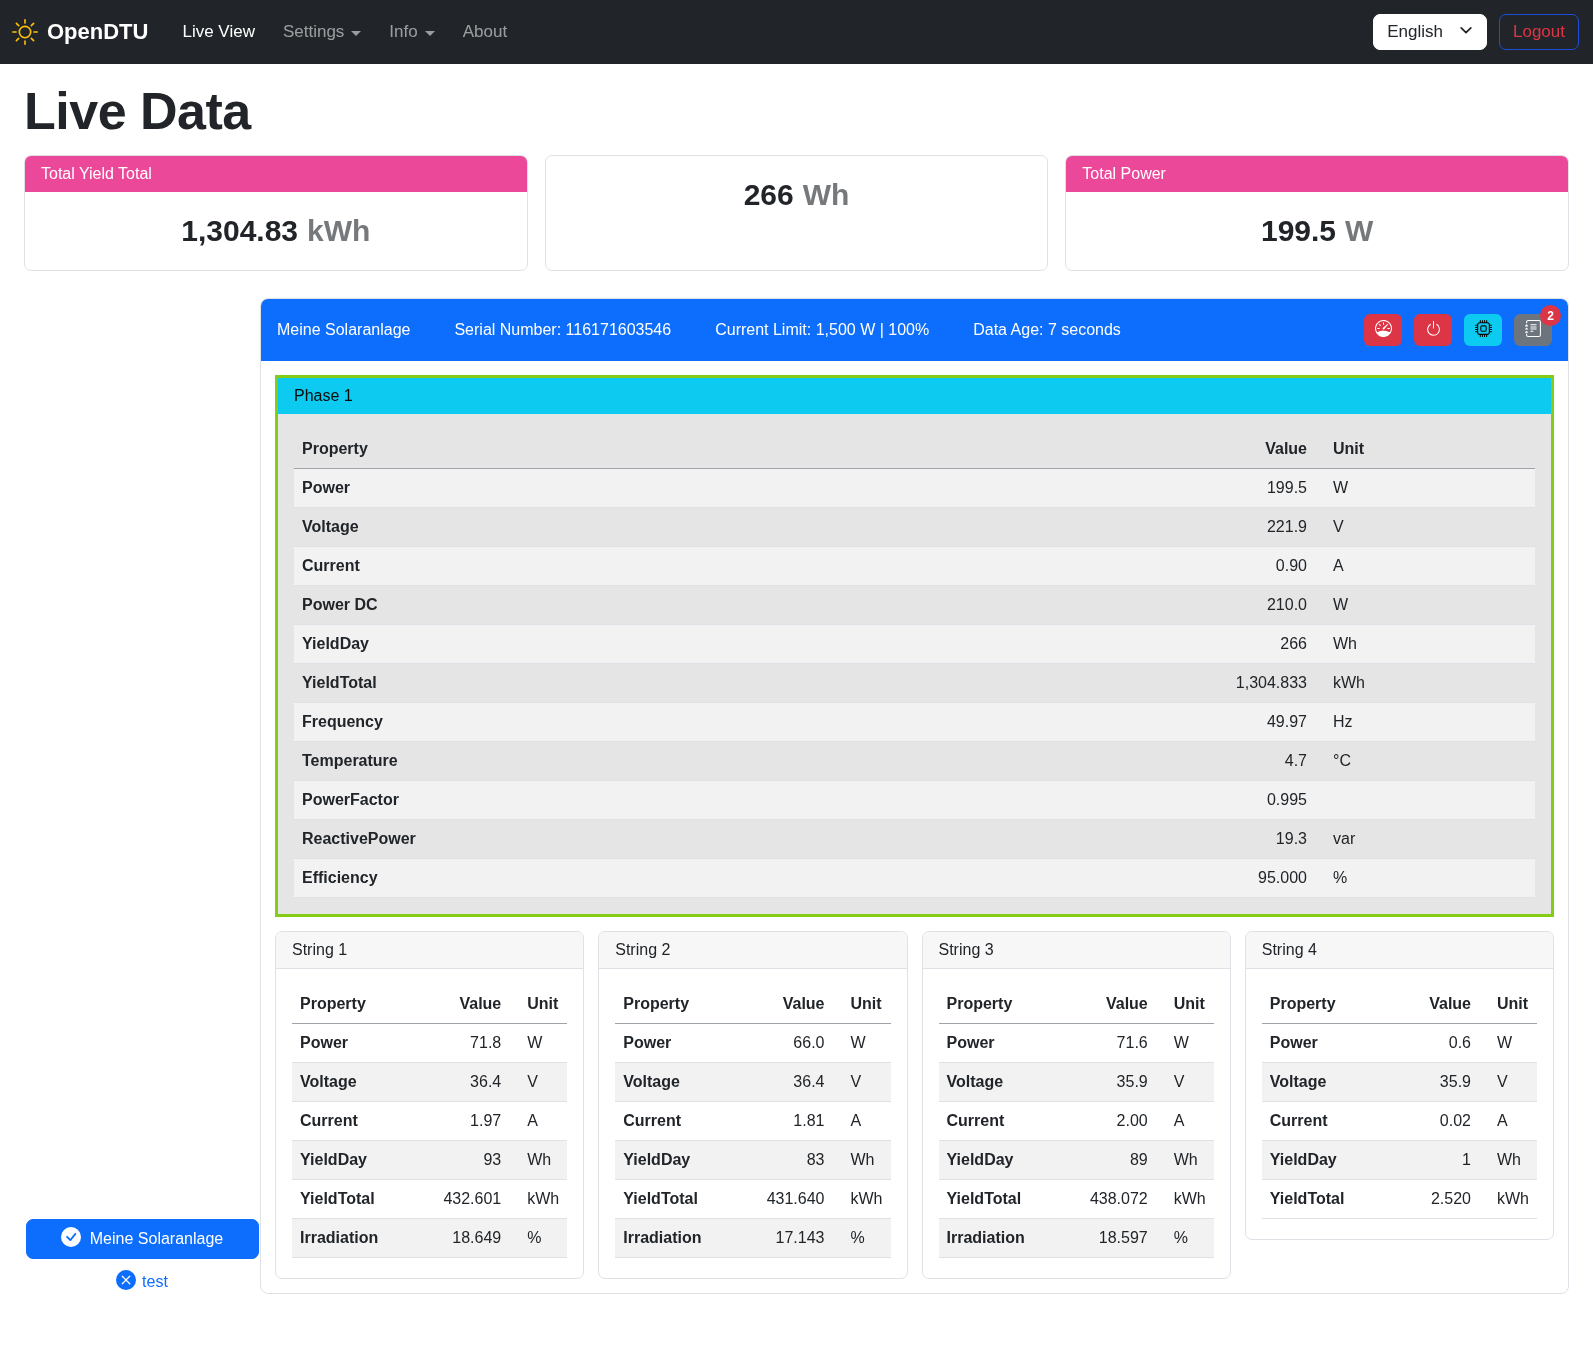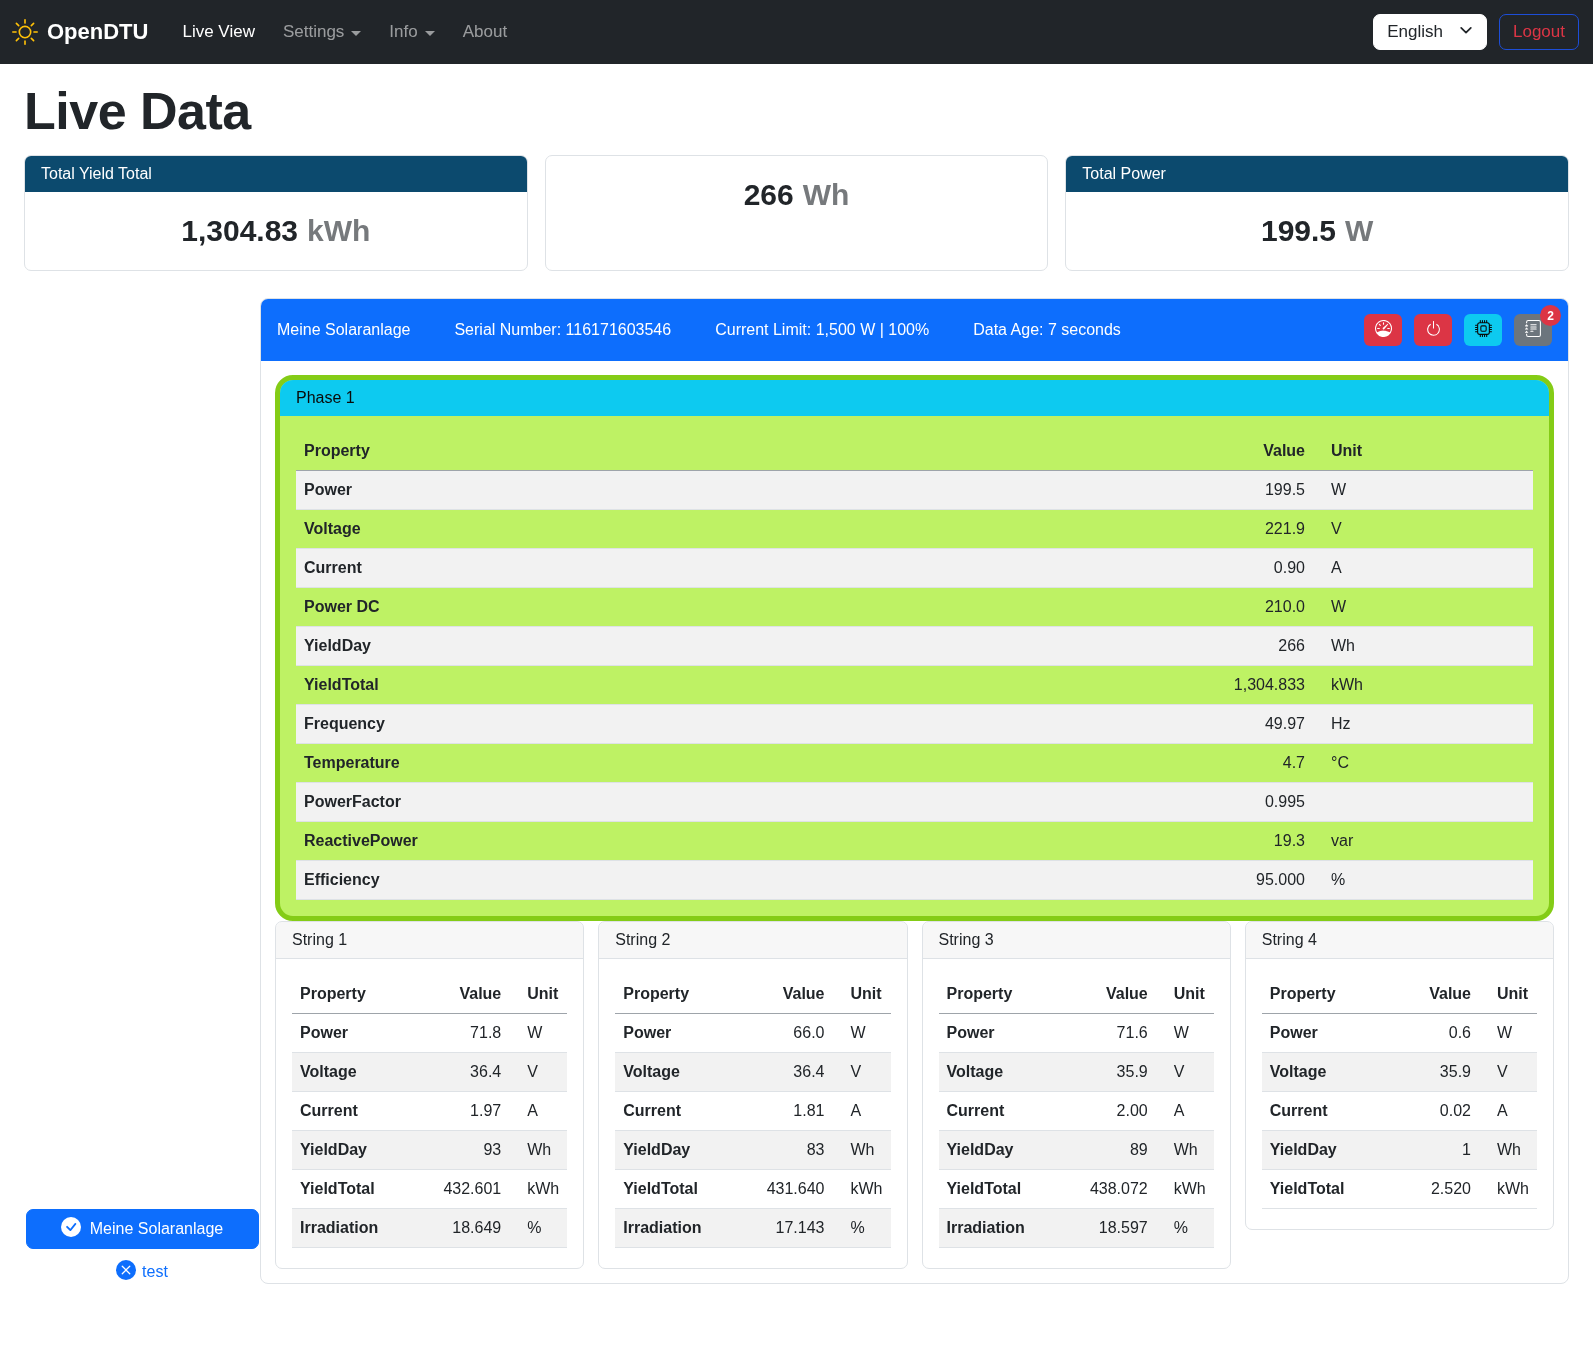--- a/index.html
+++ b/index.html
@@ -36,21 +36,21 @@
     background: transparent; color: #dc3545; border: 1px solid #1d4ed8;
     border-radius: 7px; padding: 7px 13px; font-size: 17px; cursor: pointer;
     font-family: inherit;
   }
   
   .content { padding: 0 24px 26px; }
   h1.page-title { font-size: 52px; font-weight: 700; margin: 17px 0 14px; letter-spacing: -0.5px; }
   
   .cards-row { display: flex; gap: 17px; }
   .sum-card { flex: 1; border: 1px solid #dee2e6; border-radius: 7px; overflow: hidden; background:#fff; }
-  .sum-card .hd { background: #0c4a6e; color: #fff; padding: 9px 16px; font-size: 16px; }
+  .sum-card .hd { background: #ec4899; color: #fff; padding: 9px 16px; font-size: 16px; }
   .sum-card .bd { padding: 22px 16px; text-align: center; }
   .sum-value { font-size: 30px; font-weight: 700; color: #212529; }
   .sum-unit { font-size: 30px; font-weight: 600; color: #76797c; margin-left: 9px; }
   
   .main-row { display: flex; margin-top: 27px; align-items: flex-end; }
   .sidebar { width: 236px; flex: 0 0 236px; display: flex; flex-direction: column; align-items: center; gap: 11px; }
   .inv-btn {
     width: 233px; background: #0d6efd; border: 1px solid #0d6efd; color: #fff;
     border-radius: 7px; padding: 7px 10px; font-size: 16px; font-family: inherit;
     display: flex; align-items: center; justify-content: center; gap: 9px; cursor: pointer;
@@ -71,35 +71,35 @@
   .icon-btn.red  { background: #dc3545; }
   .icon-btn.cyan { background: #0dcaf0; }
   .icon-btn.gray { background: #6c757d; }
   .evt-badge {
     position: absolute; top: -9px; right: -9px;
     background: #dc3545; color: #fff; width: 21px; height: 21px; border-radius: 50%;
     font-size: 12px; font-weight: 700; display: flex; align-items: center; justify-content: center;
   }
   .main-card-body { padding: 14px; }
   
-  .phase-card { border: 5px solid #84cc16; border-radius: 18px; overflow: hidden; background:#bef264; }
+  .phase-card { border: 3px solid #84cc16; border-radius: 0; overflow: hidden; background:#e5e5e5; }
   .phase-card .hd { background: #0dcaf0; color: #0a0a0a; padding: 9px 16px; font-size: 16px; }
   .phase-card .bd { padding: 16px; }
   table { width: 100%; border-collapse: collapse; font-size: 16px; }
   th, td { padding: 10px 8px; text-align: left; border-bottom: 1px solid #dee2e6; }
   thead th { border-bottom: 1px solid #9ea4aa; font-weight: 700; }
   th.prop, td.prop { font-weight: 700; }
   th.val-h, td.val { text-align: right; }
   td.unit, th.unit-h { padding-left: 18px; }
   .phase-table td.unit, .phase-table th.unit-h { width: 220px; }
   .string-table td.unit, .string-table th.unit-h { width: 54px; }
   .phase-table tbody tr:nth-child(odd) { background: #f2f2f2; }
   .string-table tbody tr:nth-child(even) { background: #f2f2f2; }
   
-  .strings-row { display: flex; gap: 14px; align-items: flex-start; }
+  .strings-row { display: flex; gap: 14px; margin-top: 14px; align-items: flex-start; }
   .string-card { flex: 1; border: 1px solid #dee2e6; border-radius: 7px; background: #fff; }
   .string-card .hd {
     background: rgba(0,0,0,.03); border-bottom: 1px solid #dee2e6;
     padding: 9px 16px; font-size: 16px; border-radius: 7px 7px 0 0;
   }
   .string-card .bd { padding: 16px 16px 20px; }
 </style>
 </head>
 <body>
 

